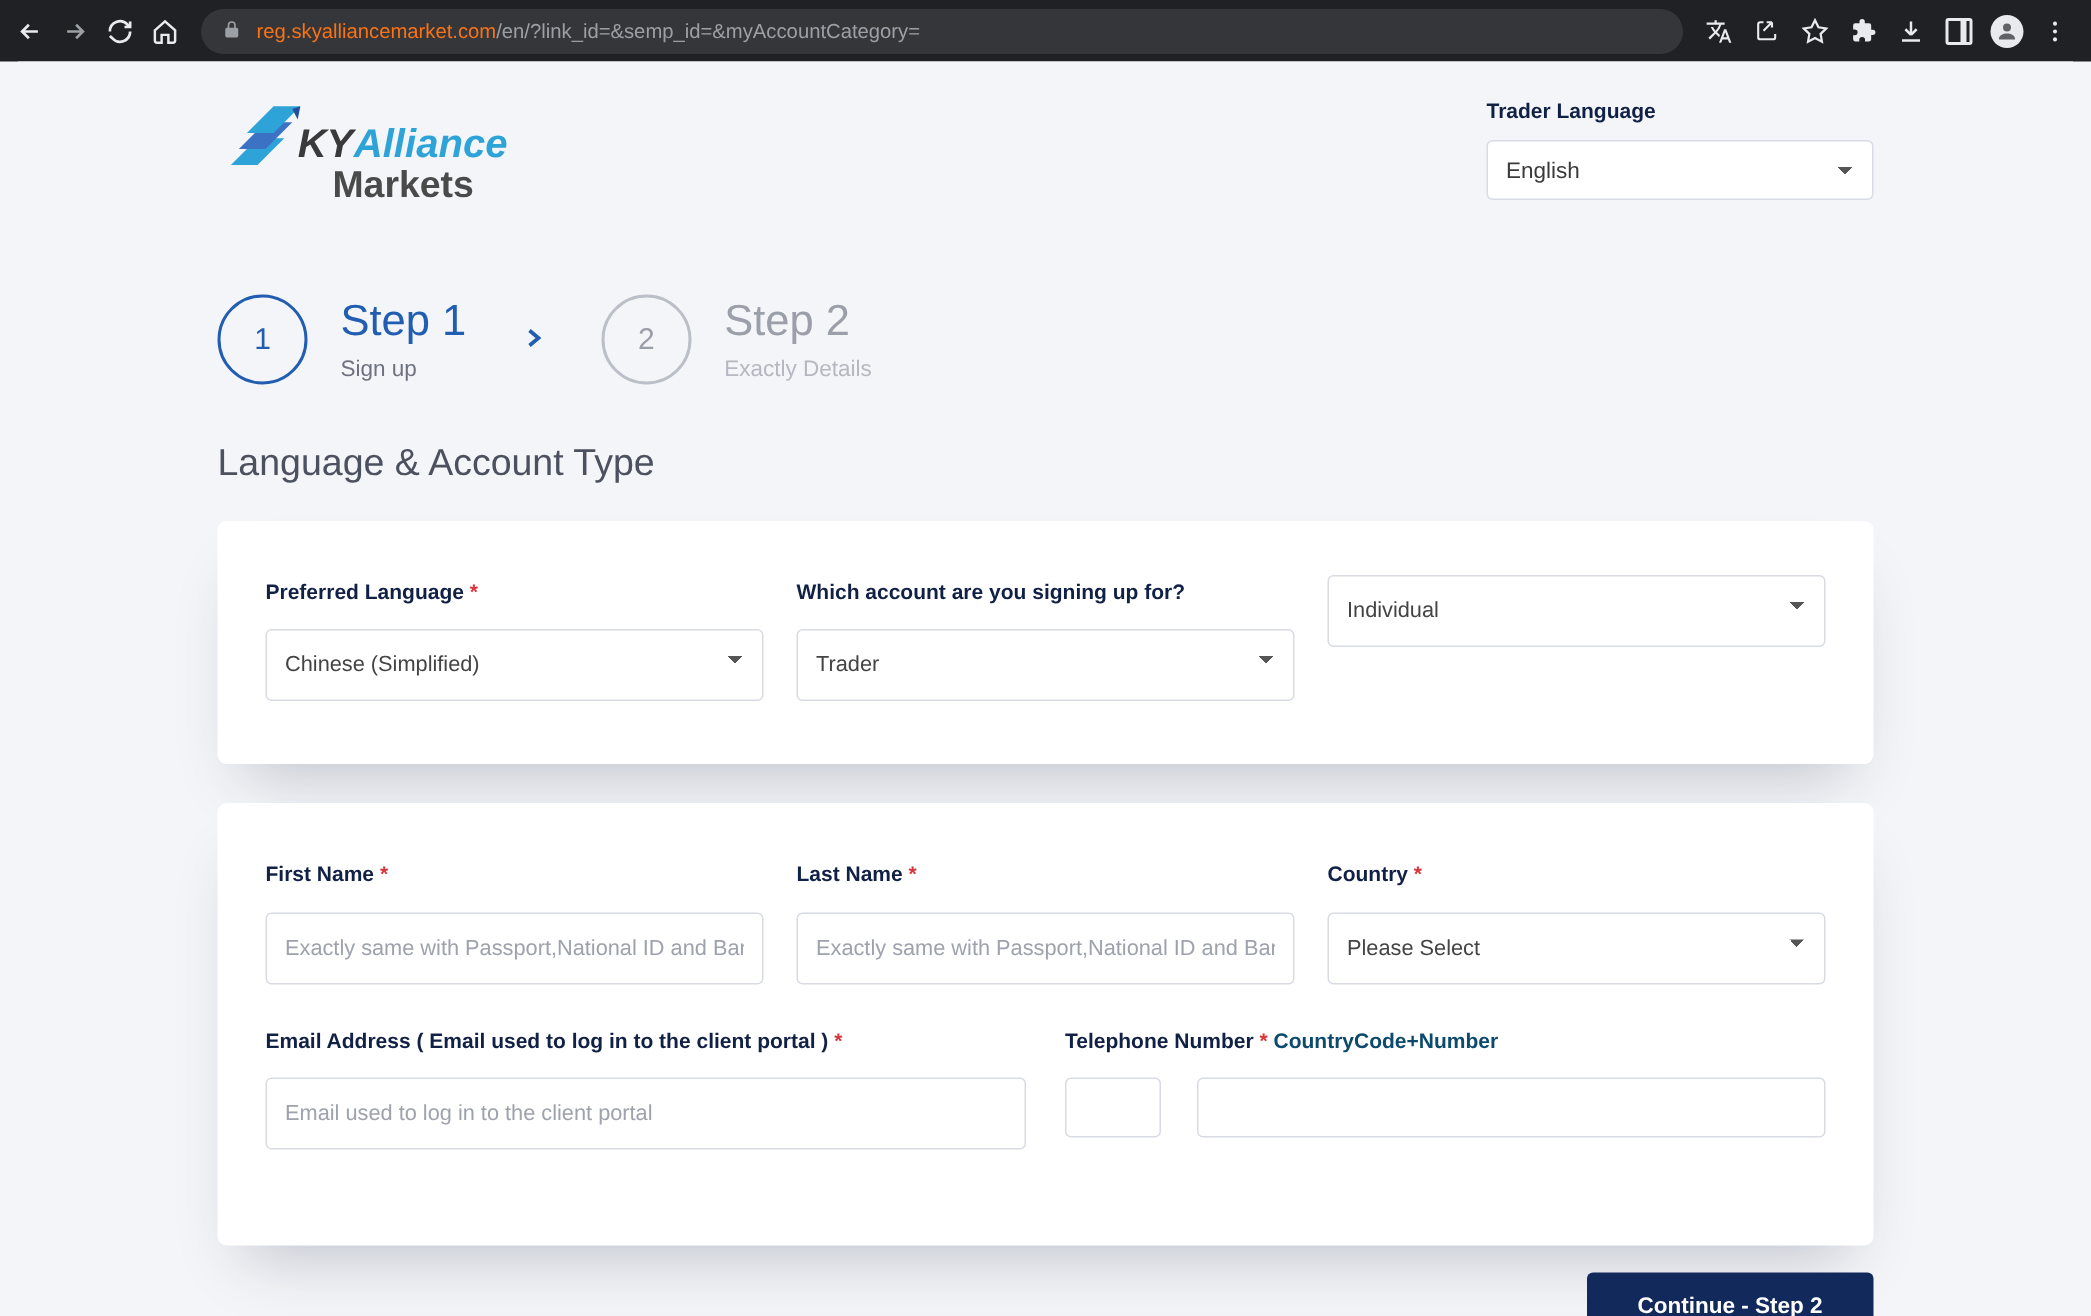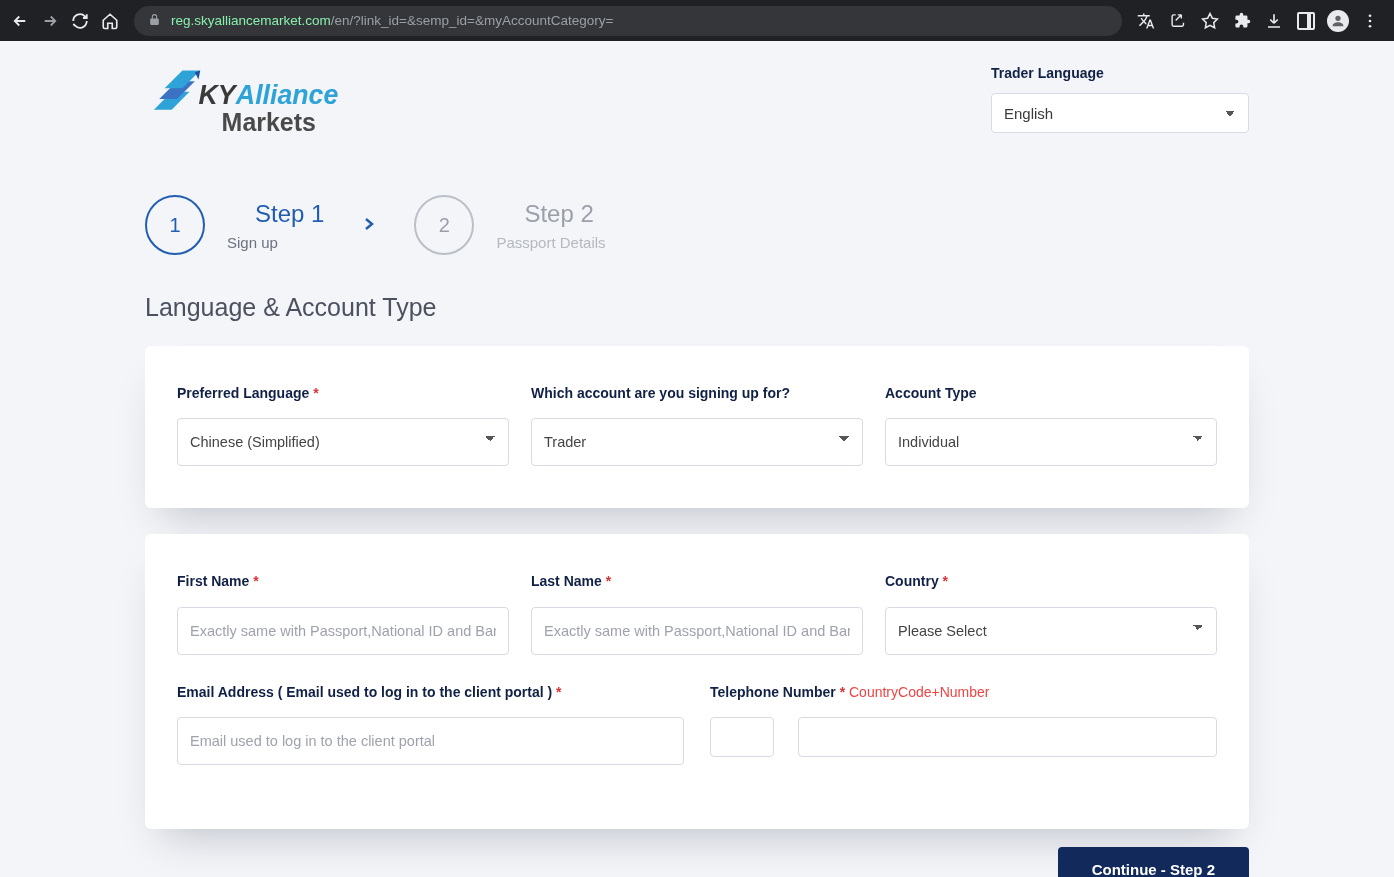--- a/index.html
+++ b/index.html
@@ -4,21 +4,21 @@
   <style>
     * { box-sizing: border-box; margin: 0; padding: 0; font-family: 'Segoe UI', Arial, sans-serif; }
     body { background: #f4f5f8; overflow-x: hidden; }
     
     
     .browser-chrome { height: 41px; background: #202124; display: flex; align-items: center; padding: 0 8px; gap: 6px; }
     .chrome-icon { width: 24px; height: 24px; display: flex; align-items: center; justify-content: center; color: #9aa0a6; cursor: pointer; border-radius: 50%; }
     .chrome-icon.enabled { color: #e8eaed; }
     .url-bar { flex: 1; height: 30px; background: #35363a; border-radius: 15px; display: flex; align-items: center; padding: 0 14px; margin: 0 6px; color: #e8eaed; font-size: 13.5px; }
     .url-bar .lock { color: #9aa0a6; margin-right: 10px; }
-    .url-domain { color: #86efac; }
+    .url-domain { color: #f97316; }
     .url-path { color: #9aa0a6; }
     .chrome-right { display: flex; align-items: center; gap: 8px; padding-right: 4px; }
     .chrome-right .chrome-icon { color: #e8eaed; }
     .avatar-circle { width: 22px; height: 22px; background: #e8eaed; border-radius: 50%; display:flex; align-items:center; justify-content:center; }
     .avatar-circle svg { fill:#5f6368; }
     .tabstrip-icon { width:18px; height:18px; border:2px solid #e8eaed; border-radius:2px; position:relative; }
     .tabstrip-icon::after{ content:''; position:absolute; right:2px; top:0; bottom:0; width:4px; background:#e8eaed; }
 
     
     .page-wrap { max-width: 1370px; margin: 0 auto; background:#f4f5f8; }
@@ -28,34 +28,34 @@
     .header-row { display: flex; justify-content: space-between; align-items: flex-start; padding-top: 24px; }
     .logo { width: 200px; }
     .lang-block { }
     .lang-label { font-size: 14px; font-weight: 700; color: #112146; margin-bottom: 12px; }
     .lang-select { width: 258px; height: 40px; border: 1px solid #d8dbe4; border-radius: 4px; background: #fff; padding: 0 12px; font-size: 15px; color: #3a3a3a; appearance:none; -webkit-appearance:none; background-image: linear-gradient(45deg, transparent 50%, #555 50%), linear-gradient(135deg, #555 50%, transparent 50%); background-position: calc(100% - 18px) 17px, calc(100% - 13px) 17px; background-size: 5px 5px, 5px 5px; background-repeat: no-repeat; }
 
     .steps { display:flex; align-items:center; margin-top: 42px; gap: 22px; }
     .step { display:flex; align-items:center; gap: 22px; }
     .step-circle { width: 60px; height: 60px; border-radius: 50%; border: 2px solid #bbbfc8; display:flex; align-items:center; justify-content:center; font-size: 20px; color:#9b9faa; background:#f4f5f8; }
     .step-circle.active { border-color: #215db0; color:#215db0; }
-    .step-texts .step-title { font-size: 24px; color:#9b9faa;margin-left:28px; }
+    .step-texts .step-title { font-size: 29px; color:#9b9faa; }
     .step-texts.active .step-title { color:#215db0; }
     .step-texts .step-sub { font-size: 15px; color:#6e7280; margin-top: 6px; }
     .step-texts:not(.active) .step-sub { color:#b5b8c0; }
     .step-arrow { color:#215db0; font-size: 14px; padding: 0 18px; }
 
     .section-heading { font-size: 25px; color:#4c5160; margin-top: 38px; font-weight: 500; }
 
     .card { background:#fff; border-radius: 6px; margin-top: 24px; padding: 36px 32px 42px; box-shadow: 0 24px 40px -18px rgba(30,40,70,0.25); }
     .card.second { margin-top: 26px; padding-bottom: 38px; }
     .grid3 { display:grid; grid-template-columns: 1fr 1fr 1fr; gap: 22px; }
     .field-label { font-size: 14px; font-weight: 700; color:#112146; display:block; margin-bottom: 14px; line-height: 1.6; }
     .req { color:#d9343a; }
-    .hint { font-weight: 400; color:#ef4444; }
+    .hint { font-weight: 700; color:#0c4a6e; }
     select.input, input.input { width:100%; height:48px; border:1px solid #d8dbe4; border-radius:4px; padding:0 12px; font-size:14.5px; color:#444; background:#fff; }
     select.input { appearance:none; -webkit-appearance:none; background-image: linear-gradient(45deg, transparent 50%, #555 50%), linear-gradient(135deg, #555 50%, transparent 50%); background-position: calc(100% - 18px) 17px, calc(100% - 13px) 17px; background-size: 5px 5px, 5px 5px; background-repeat: no-repeat; }
     input.input::placeholder { color:#9ea2ad; }
     .row2 { display:grid; grid-template-columns: 1fr 1fr; gap:26px; margin-top: 26px; }
     .phone-wrap { display:flex; gap: 24px; }
     .phone-code { width: 64px; height:40px; border:1px solid #d8dbe4; border-radius:4px; background:#fff; }
     .phone-num { flex:1; height:40px; border:1px solid #d8dbe4; border-radius:4px; background:#fff; padding:0 12px; font-size:14.5px; }
 
     .continue-btn { position: relative; float: right; margin-top: 18px; margin-right: 0; background:#112a5b; color:#fff; border:none; border-radius:4px; padding: 14px 34px; font-size: 15px; font-weight:600; cursor:pointer; }
 
@@ -182,21 +182,21 @@
         </div>
         <div class="step-arrow">
           <svg width="10" height="14" viewBox="0 0 10 14" fill="none" stroke="#215db0" stroke-width="2.5">
               <path d="M2 2l6 5-6 5"></path>
             </svg>
         </div>
         <div class="step">
           <div class="step-circle">2</div>
           <div class="step-texts">
             <div class="step-title">Step 2</div>
-            <div class="step-sub">Passport Details</div>
+            <div class="step-sub">Exactly Details</div>
           </div>
         </div>
       </div>
 
       <h2 class="section-heading">Language &amp; Account Type</h2>
 
       <div class="card">
         <div class="grid3">
           <div>
             <label class="field-label"><span>Preferred Language</span> <span class="req">*</span></label>
@@ -204,21 +204,20 @@
               <option>Chinese (Simplified)</option>
             </select>
           </div>
           <div>
             <label class="field-label">Which account are you signing up for?</label>
             <select class="input">
               <option>Trader</option>
             </select>
           </div>
           <div>
-            <label class="field-label">Account Type</label>
             <select class="input">
               <option>Individual</option>
             </select>
           </div>
         </div>
       </div>
 
       <div class="card second">
         <div class="grid3">
           <div>

